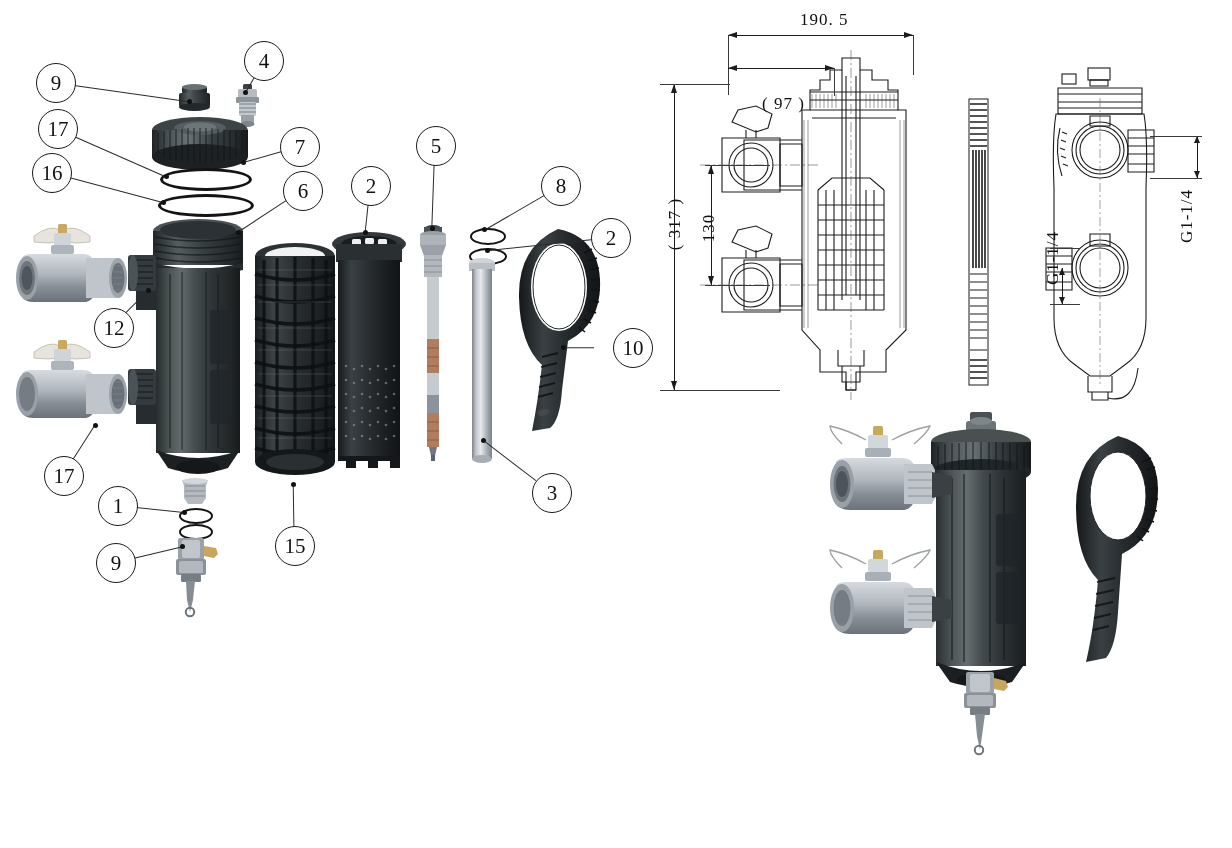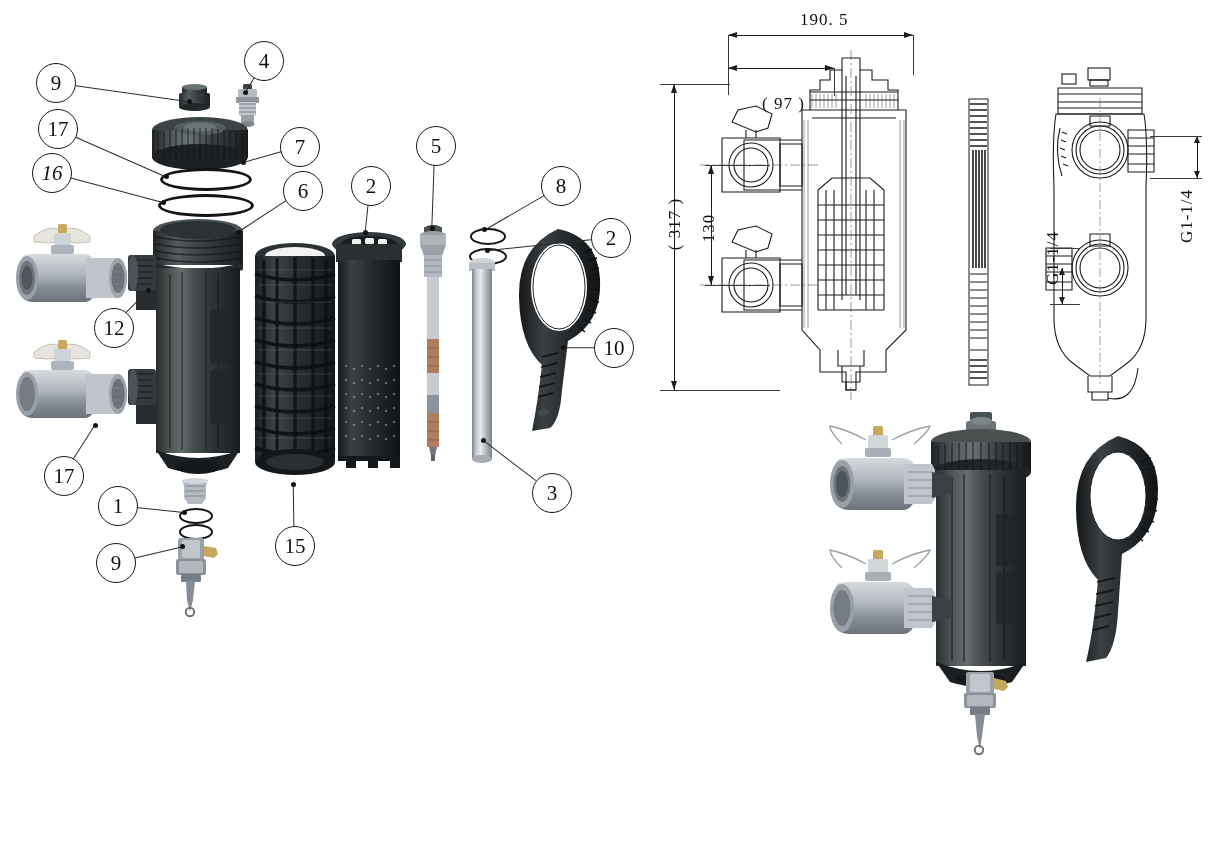--- a/index.html
+++ b/index.html
@@ -696,42 +696,42 @@
       <div class="leaddot" style="left: 242.5px; top: 89.5px;"></div>
       <div class="callout" style="left: 244px; top: 41px;">4</div>
       <div class="lead" style="left: 74.3886px; top: 135.657px; width: 100.101px; transform: rotate(0.414814rad);"></div>
       <div class="leaddot" style="left: 163.5px; top: 173.5px;"></div>
       <div class="callout" style="left: 38px; top: 109px;">17</div>
       <div class="lead" style="left: 280.731px; top: 151.22px; width: 39.2409px; transform: rotate(2.86329rad);"></div>
       <div class="leaddot" style="left: 240.5px; top: 159.5px;"></div>
       <div class="callout" style="left: 280px; top: 127px;">7</div>
       <div class="lead" style="left: 69.353px; top: 176.916px; width: 96.9483px; transform: rotate(0.261714rad);"></div>
       <div class="leaddot" style="left: 160.5px; top: 199.5px;"></div>
-      <div class="callout" style="left: 32px; top: 153px; font-style: italic;">16</div>
+      <div class="callout" style="left: 32px; top: 153px;">16</div>
       <div class="lead" style="left: 286.115px; top: 200.424px; width: 57.5506px; transform: rotate(2.56084rad);"></div>
       <div class="leaddot" style="left: 235.5px; top: 229.5px;"></div>
       <div class="callout" style="left: 283px; top: 171px;">6</div>
       <div class="lead" style="left: 434.314px; top: 163.988px; width: 64.0542px; transform: rotate(1.60693rad);"></div>
       <div class="leaddot" style="left: 429.5px; top: 225.5px;"></div>
       <div class="callout" style="left: 416px; top: 126px;">5</div>
       <div class="lead" style="left: 367.99px; top: 203.893px; width: 28.2652px; transform: rotate(1.67678rad);"></div>
       <div class="leaddot" style="left: 362.5px; top: 229.5px;"></div>
       <div class="callout" style="left: 351px; top: 166px;">2</div>
       <div class="lead" style="left: 543.557px; top: 194.52px; width: 68.818px; transform: rotate(2.6168rad);"></div>
       <div class="leaddot" style="left: 481.5px; top: 226.5px;"></div>
       <div class="callout" style="left: 541px; top: 166px;">8</div>
       <div class="lead" style="left: 591.105px; top: 238.997px; width: 104.685px; transform: rotate(3.03629rad);"></div>
       <div class="leaddot" style="left: 484.5px; top: 247.5px;"></div>
       <div class="callout" style="left: 591px; top: 218px;">2</div>
       <div class="lead" style="left: 126.435px; top: 311.565px; width: 30.4975px; transform: rotate(-0.785398rad);"></div>
       <div class="leaddot" style="left: 145.5px; top: 287.5px;"></div>
       <div class="callout" style="left: 94px; top: 308px;">12</div>
       <div class="lead" style="left: 594px; top: 347px; width: 31px; transform: rotate(3.14159rad);"></div>
       <div class="leaddot" style="left: 560.5px; top: 344.5px;"></div>
-      <div class="callout" style="left: 594px; top: 328px;">10</div>
+      <div class="callout" style="left: 613px; top: 328px;">10</div>
       <div class="lead" style="left: 73.242px; top: 458.997px; width: 40.3633px; transform: rotate(-1.00148rad);"></div>
       <div class="leaddot" style="left: 92.5px; top: 422.5px;"></div>
       <div class="callout" style="left: 44px; top: 456px;">17</div>
       <div class="lead" style="left: 535.907px; top: 480.458px; width: 66.6037px; transform: rotate(-2.48875rad);"></div>
       <div class="leaddot" style="left: 480.5px; top: 437.5px;"></div>
       <div class="callout" style="left: 532px; top: 473px;">3</div>
       <div class="lead" style="left: 135.897px; top: 506.974px; width: 48.3647px; transform: rotate(0.1041rad);"></div>
       <div class="leaddot" style="left: 181.5px; top: 509.5px;"></div>
       <div class="callout" style="left: 98px; top: 486px;">1</div>
       <div class="lead" style="left: 293.689px; top: 526.003px; width: 42.0082px; transform: rotate(-1.58719rad);"></div>

